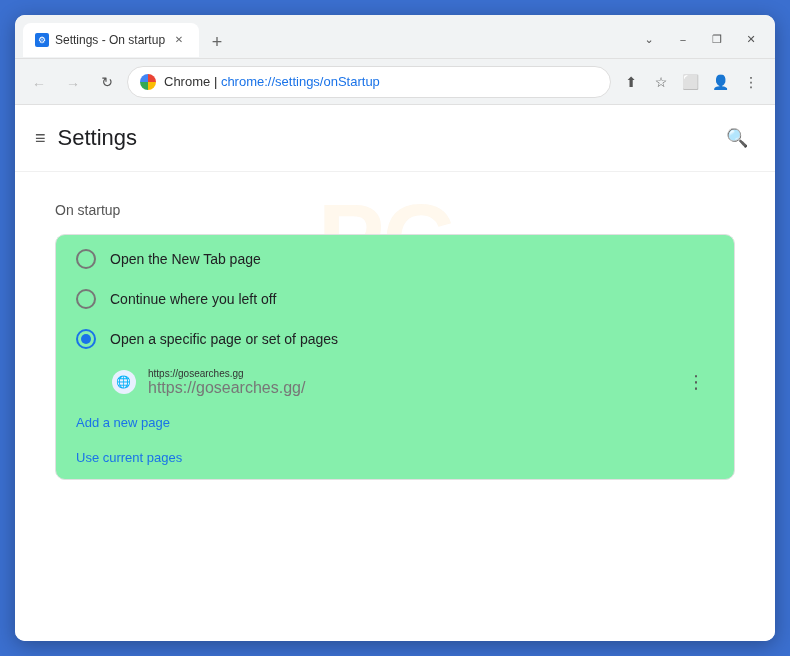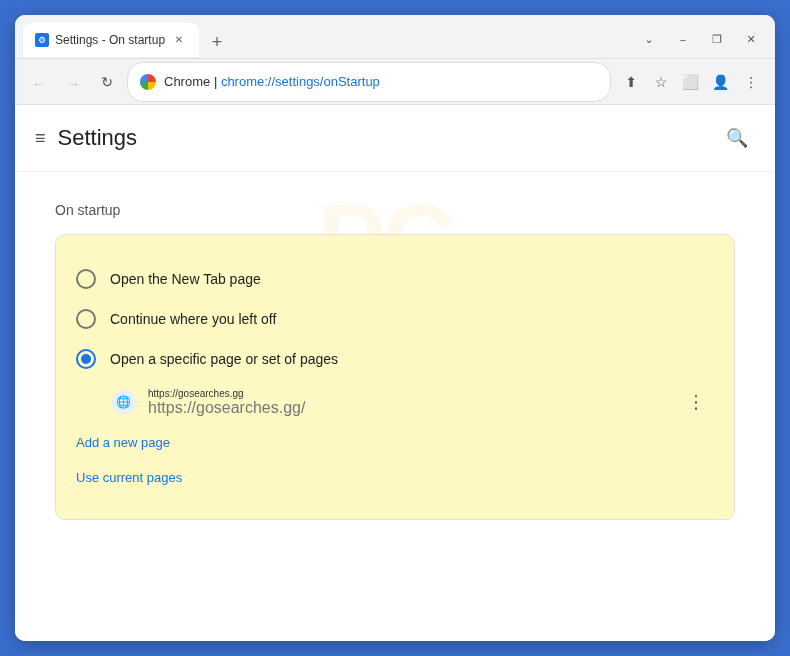--- a/index.html
+++ b/index.html
@@ -130,21 +130,21 @@
       justify-content: center;
       font-size: 14px;
       color: #555;
       cursor: pointer;
       background: none;
       border: none;
     }
     .nav-btn.disabled { color: #bbb; cursor: default; }
     .address-bar {
       flex: 1;
-      height: 40px;
+      height: 32px;
       background: #fff;
       border: 1px solid #ddd;
       border-radius: 16px;
       display: flex;
       align-items: center;
       padding: 0 12px;
       gap: 8px;
       font-size: 13px;
       color: #333;
     }
@@ -233,24 +233,24 @@
       z-index: 0;
     }
     .on-startup-label {
       font-size: 14px;
       color: #555;
       margin-bottom: 16px;
       position: relative;
       z-index: 1;
     }
     .settings-card {
-      background: #fef9c3;
+      background: #86efac;
       border: 1px solid #e0e0e0;
       border-radius: 10px;
-      padding: 24px 0;
+      padding: 4px 0;
       position: relative;
       z-index: 1;
     }
     .radio-option {
       display: flex;
       align-items: center;
       padding: 10px 20px;
       gap: 14px;
       cursor: pointer;
     }

